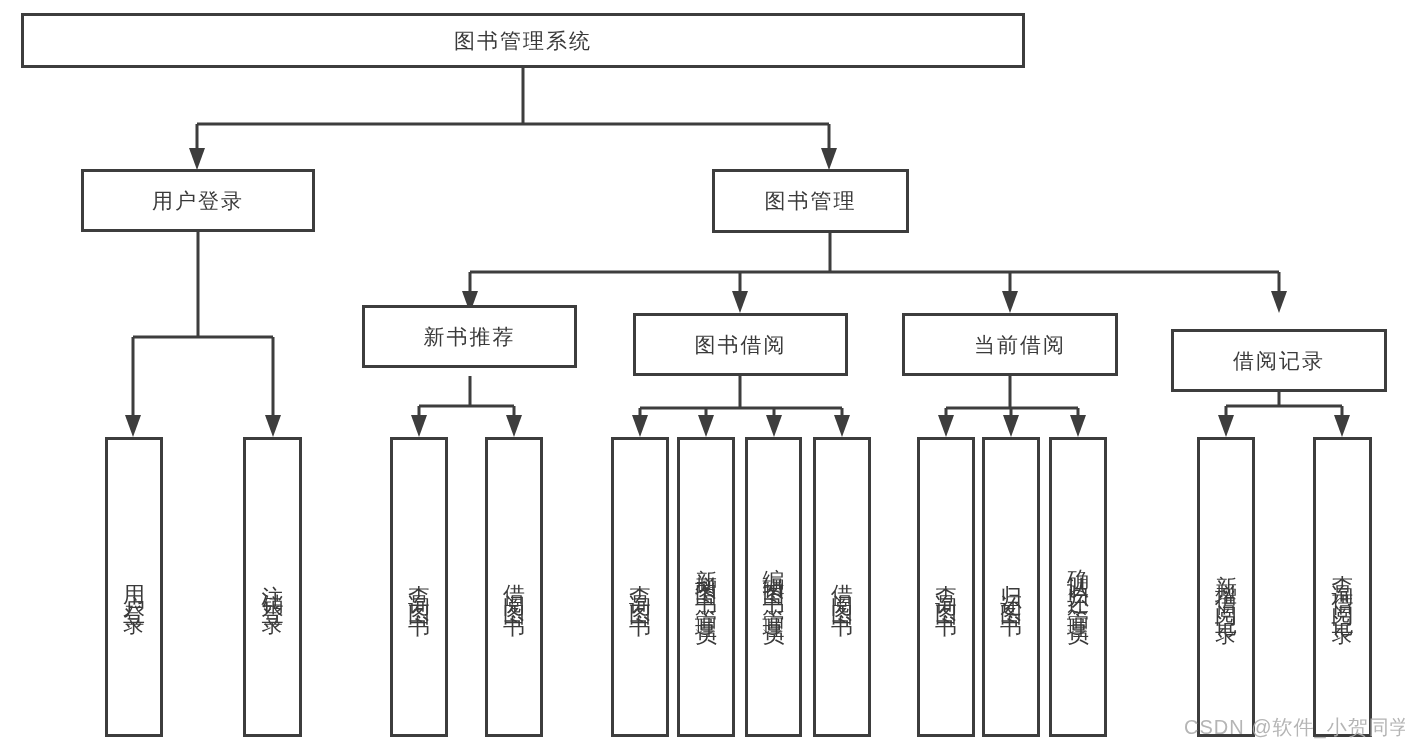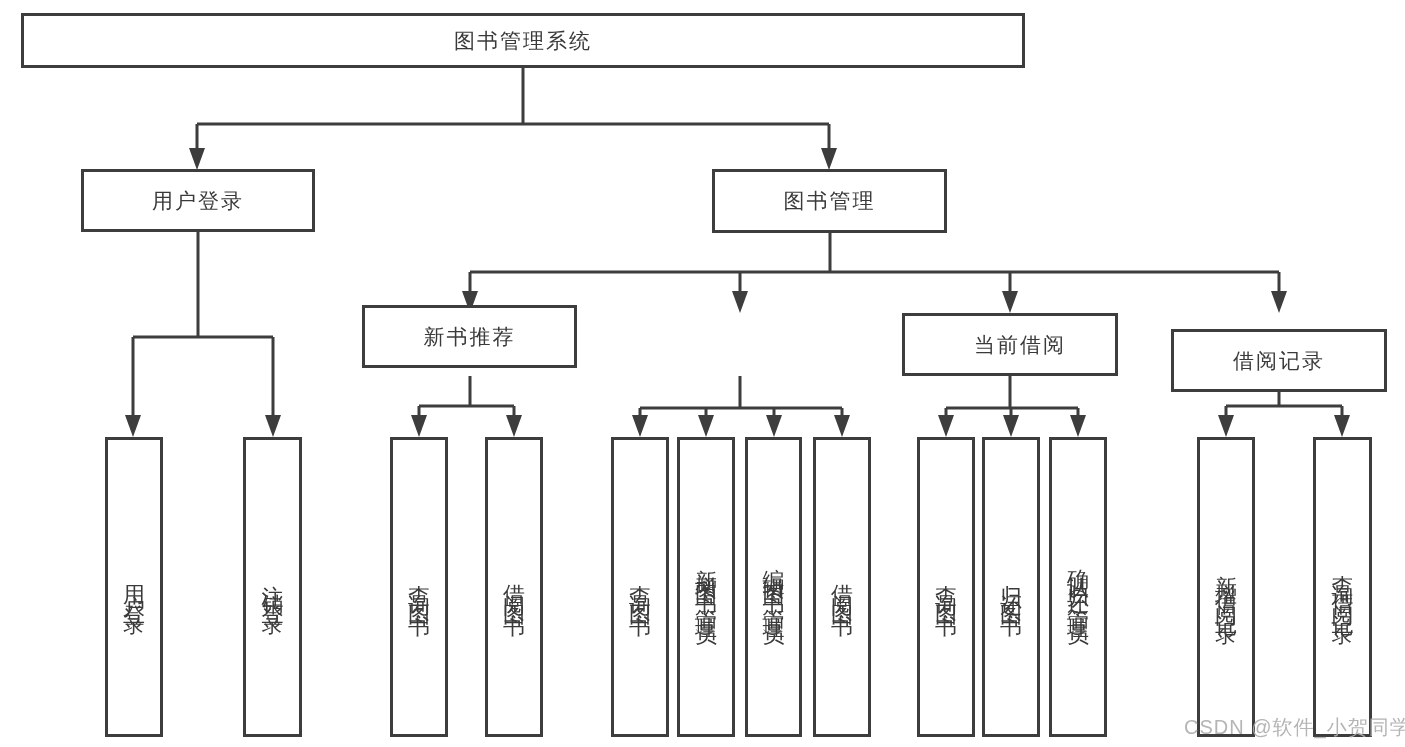--- a/index.html
+++ b/index.html
@@ -96,26 +96,29 @@
     <polygon points="1334,415 1350,415 1342,437"></polygon>
   </svg>
 
   <div class="node hnode" style="left:21px;top:13px;width:1004px;height:55px;">
     <span>图书管理系统</span>
   </div>
 
   <div class="node hnode" style="left:81px;top:169px;width:234px;height:63px;">
     <span>用户登录</span>
   </div>
-  <div class="node hnode" style="left:712px;top:169px;width:235px;height:64px;">
+  <div class="node hnode" style="left:712px;top:169px;width:197px;height:64px;">
     <span>图书管理</span>
   </div>
 
   <div class="node hnode" style="left:362px;top:305px;width:215px;height:63px;">
     <span>新书推荐</span>
+  </div>
+  <div class="node hnode" style="left:633px;top:313px;width:215px;height:63px;">
+    <span>图书借阅</span>
   </div>
   <div class="node hnode" style="left:902px;top:313px;width:216px;height:63px;padding-left:20px;">
     <span>当前借阅</span>
   </div>
   <div class="node hnode" style="left:1171px;top:329px;width:216px;height:63px;">
     <span>借阅记录</span>
   </div>
 
   <div class="node leaf" style="left:105px;width:58px;">
     <span class="vtext">用户登录</span>

